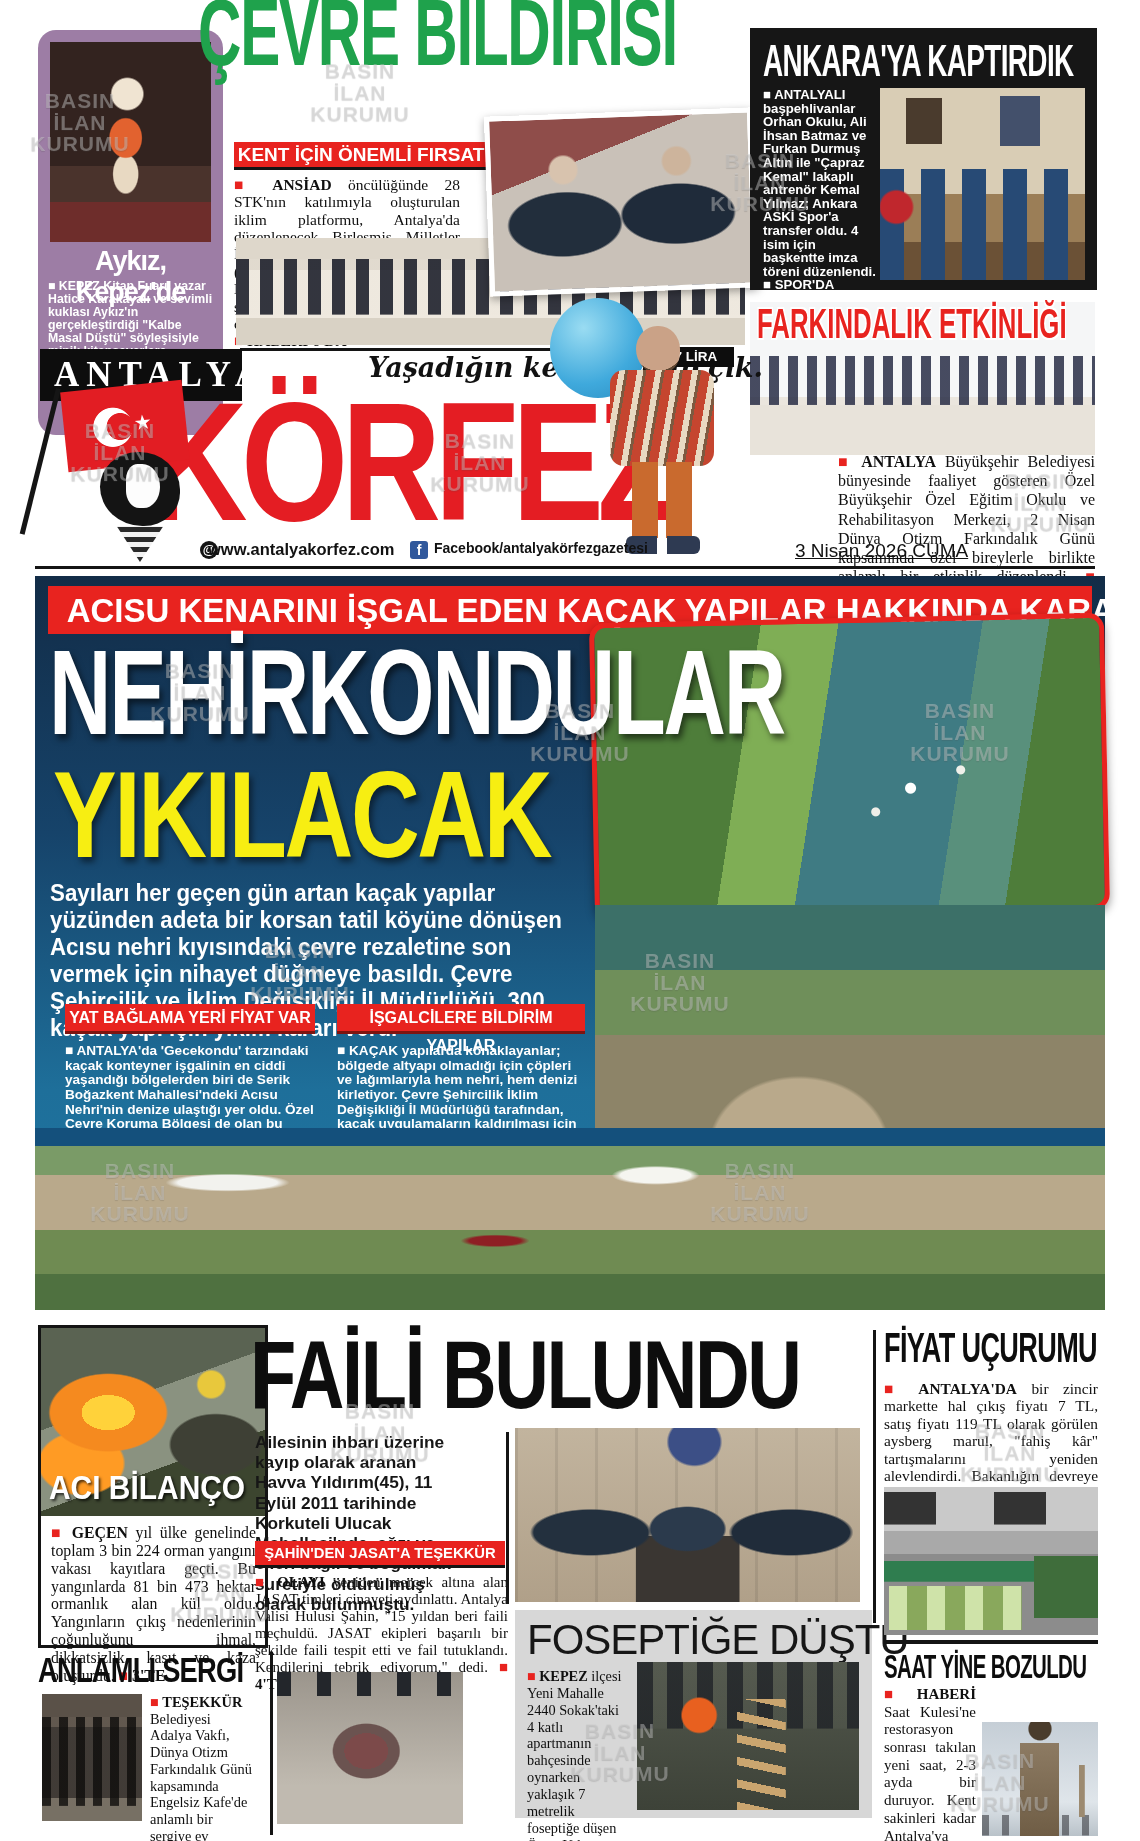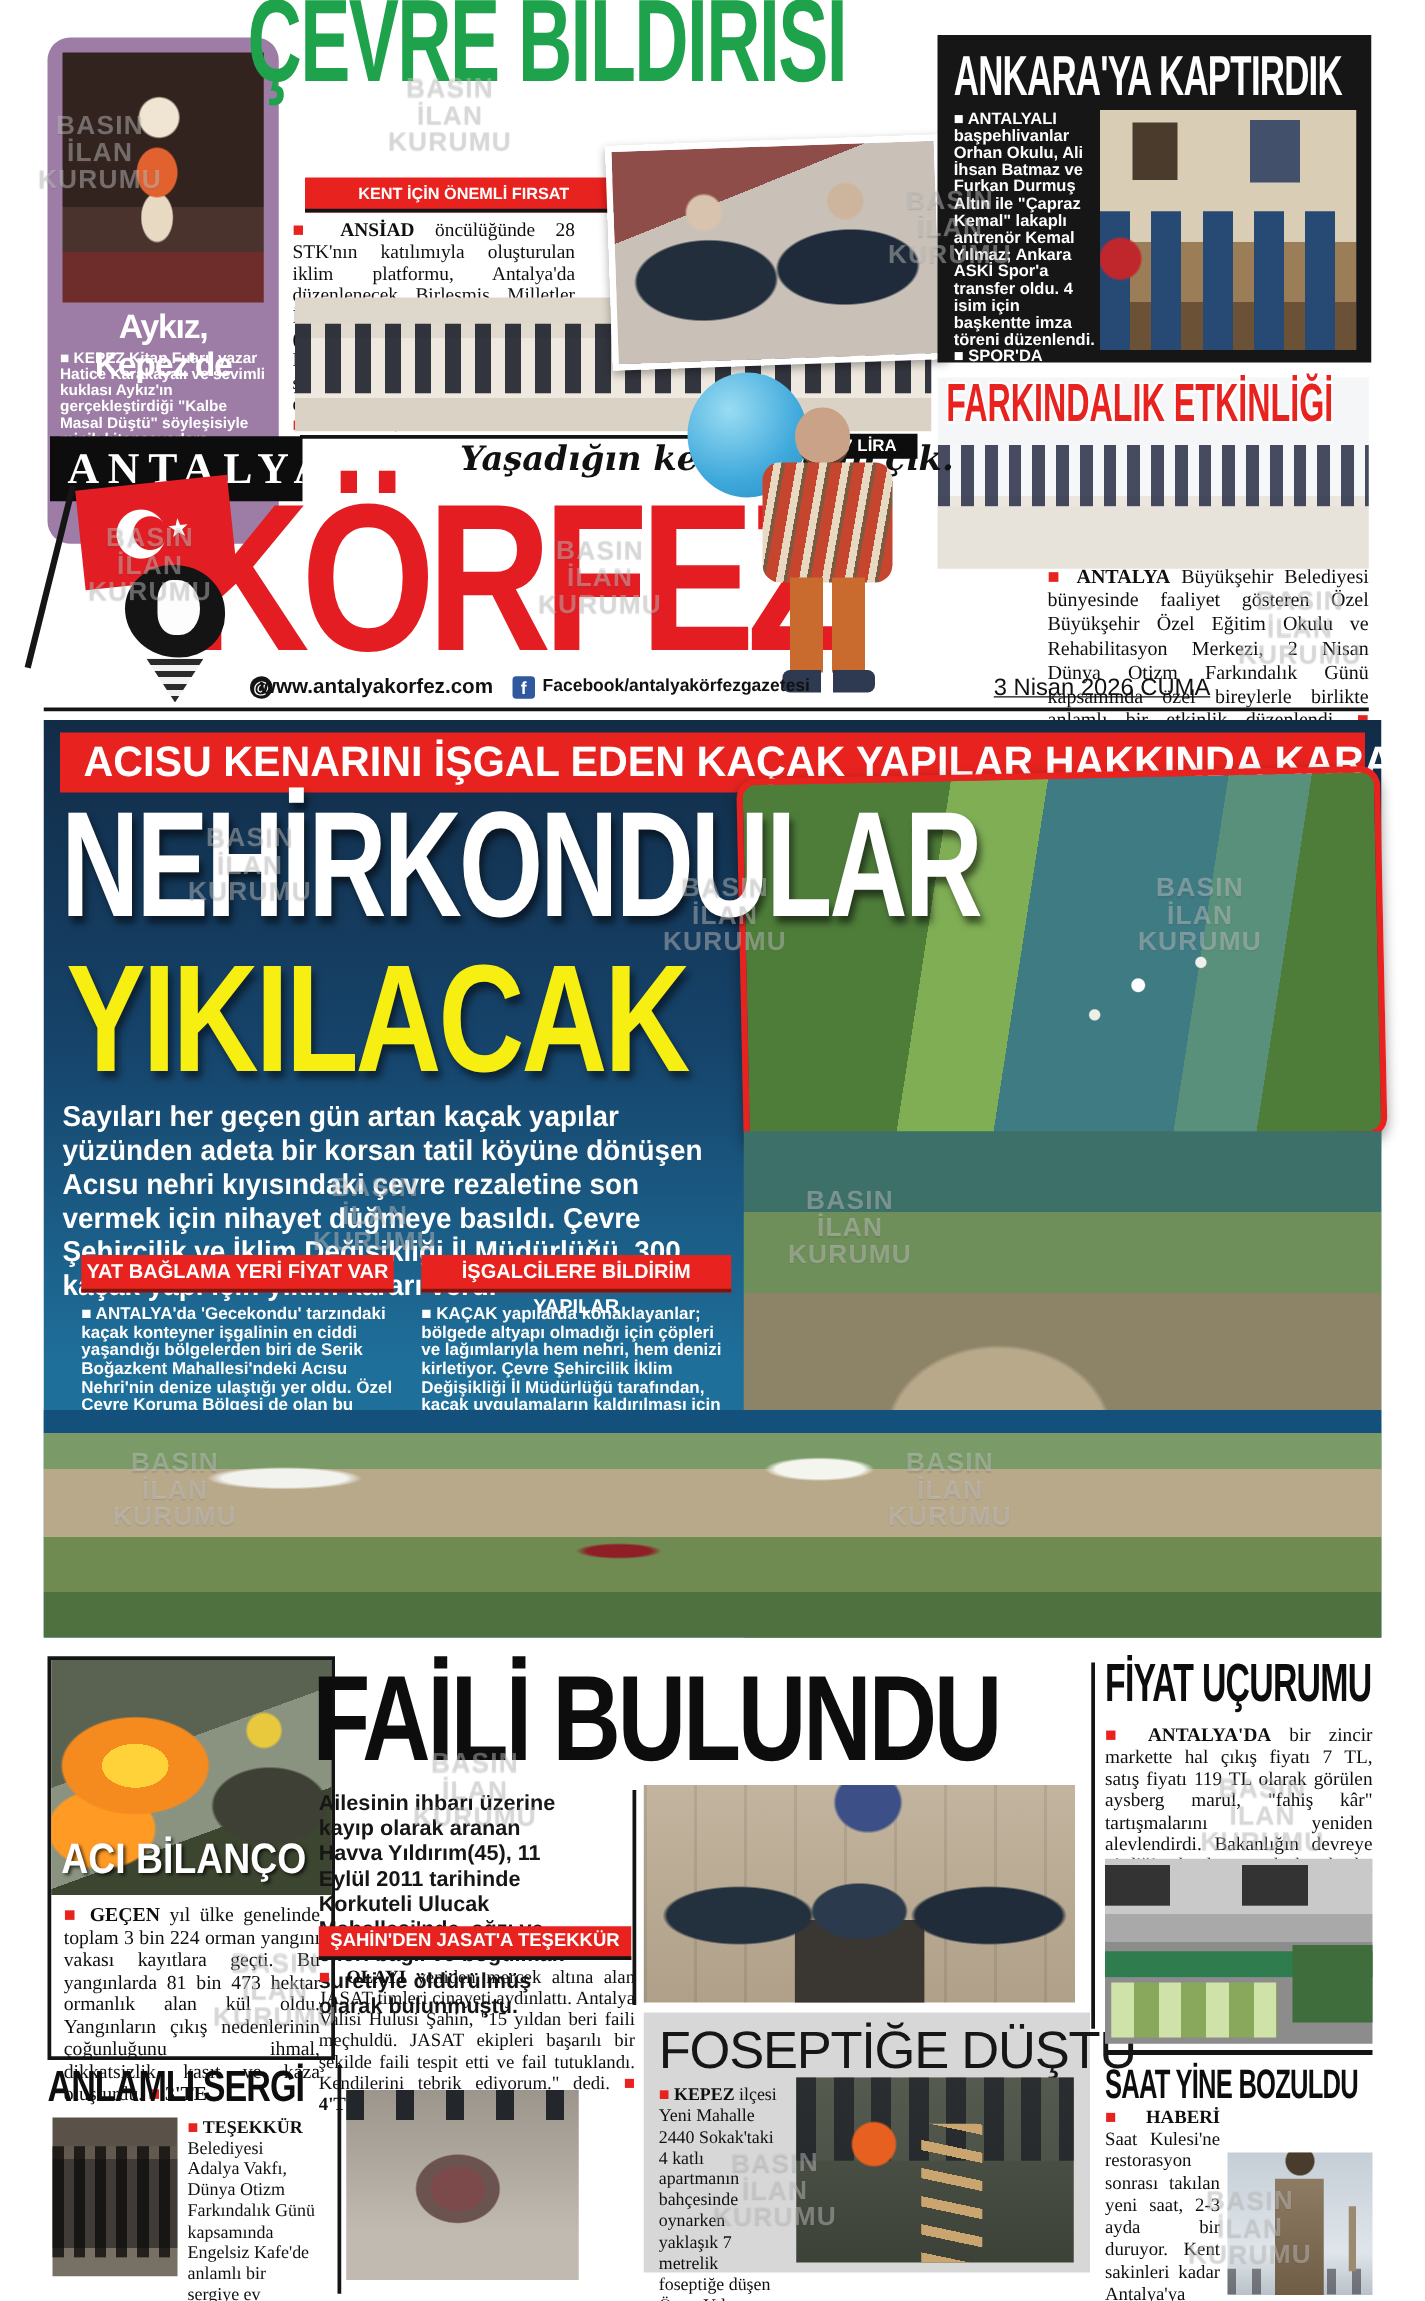--- a/index.html
+++ b/index.html
@@ -32,21 +32,21 @@
            radial-gradient(circle at 48% 26%, #f0e4d2 0 9%, transparent 10%),
            radial-gradient(ellipse at 47% 48%, #e2622f 0 13%, transparent 14%),
            radial-gradient(ellipse at 47% 66%, #e8d9c2 0 10%, transparent 11%),
            linear-gradient(180deg, #33231f 0 62%, #4a332c 62% 80%, #6e2d2b 80%);"></div>
     <div class="abs whitebold" style="left:0;top:216px;width:185px;text-align:center;font-size:27px;letter-spacing:-1px;">Aykız, Kepez'de</div>
     <div class="abs whitebold" style="left:10px;top:250px;width:166px;font-size:12.3px;line-height:1.06;"><span class="wq">■ </span><span class="b">KEPEZ</span><span> Kitap Fuarı, yazar Hatice Karakayalı ve sevimli kuklası Aykız'ın gerçekleştirdiği "Kalbe Masal Düştü" söyleşisiyle minik kitapseverlere unutulmaz anlar yaşattı. </span><span class="wq">■ </span><span class="b">2'DE</span></div>
   </div>
 
   <div class="abs hl" style="left:198px;top:-14px;font-size:94px;color:#1fa24c;transform:scaleX(.64);letter-spacing:-2px;">ÇEVRE BİLDİRİSİ</div>
 
-  <div class="abs bar" style="left:244px;top:142px;width:254px;height:28px;font-size:13px;line-height:26px;">KENT İÇİN ÖNEMLİ FIRSAT</div>
+  <div class="abs bar" style="left:234px;top:142px;width:254px;height:28px;font-size:19px;line-height:26px;">KENT İÇİN ÖNEMLİ FIRSAT</div>
 
   <div class="abs serif" style="left:234px;top:176px;width:226px;font-size:15.5px;line-height:1.12;"><span class="sq">■ </span><span class="b">ANSİAD</span><span> öncülüğünde 28 STK'nın katılımıyla oluşturulan iklim platformu, Antalya'da düzenlenecek Birleşmiş Milletler İklim Değişikliği Konferansı (COP31)  hakkında bildiri yayınladı. Bildiride; kentin geleceğini şekillendirecek stratejik bir dönüşüm süreci olduğu vurgulandı. </span><span class="sq">■ </span><span class="b">HABERİ 6'DA</span></div>
 
   <div class="ph" style="left:236px;top:238px;width:509px;height:107px;
        background-image:
          repeating-linear-gradient(90deg, rgba(25,28,40,.88) 0 13px, rgba(235,230,220,.22) 13px 24px),
          linear-gradient(180deg, #ded7cb 0 30%, #efe9df 30% 75%, #d9d2c5 75%);
        background-size:100% 52%,100% 100%;background-position:0 40%,0 0;background-repeat:no-repeat;"></div>
 
   <div class="ph" style="left:487px;top:112px;width:258px;height:170px;border:5px solid #fff;

